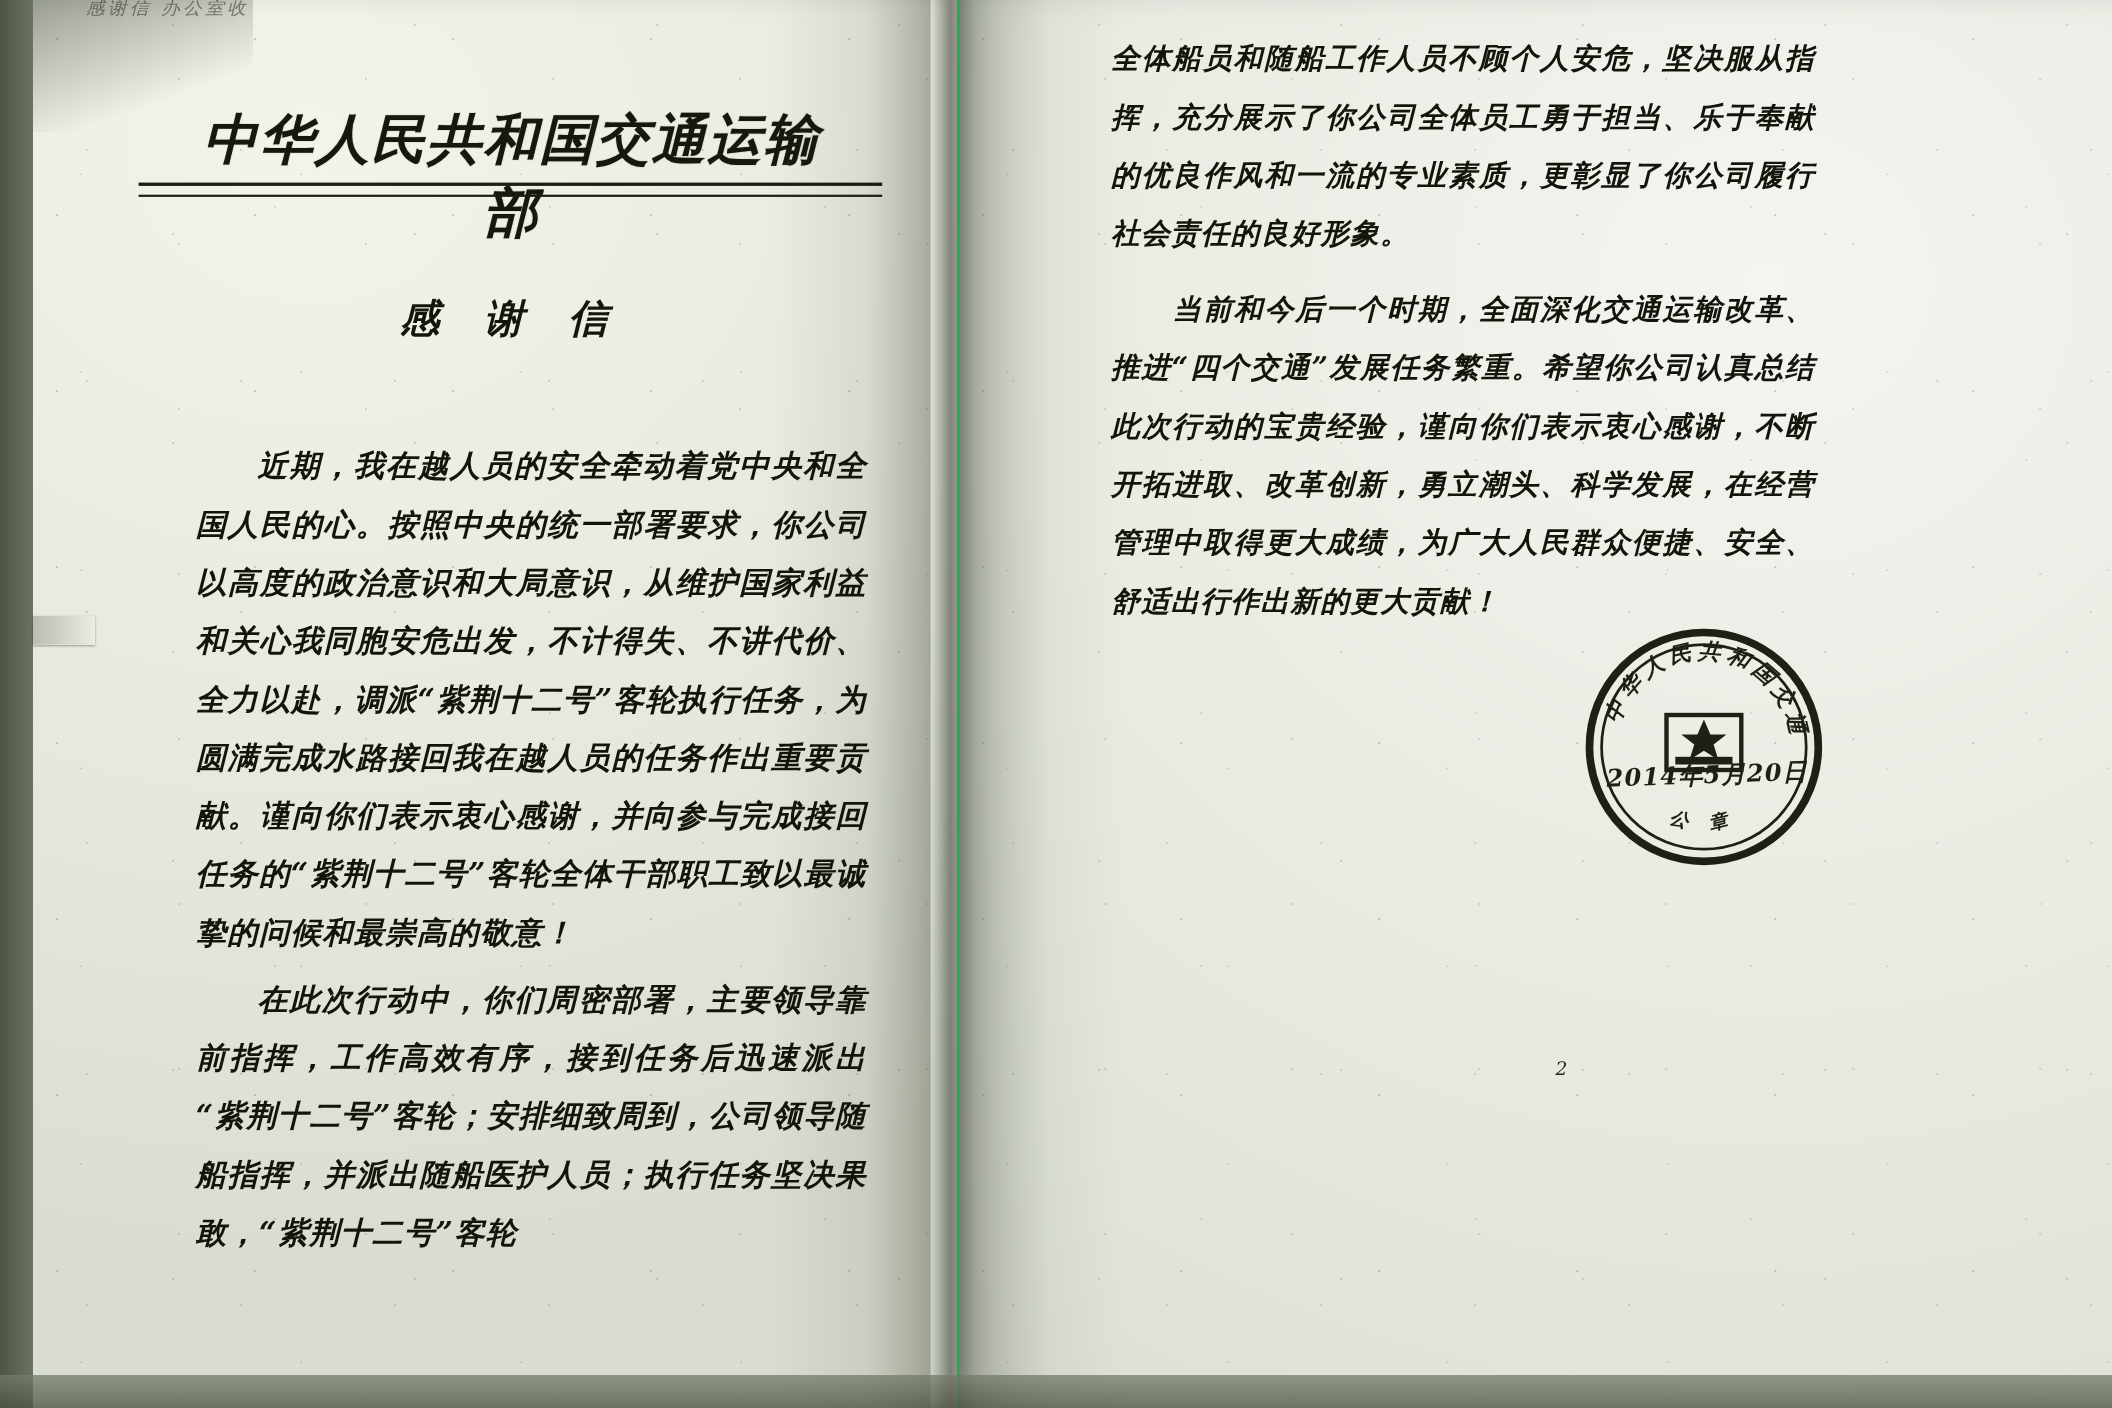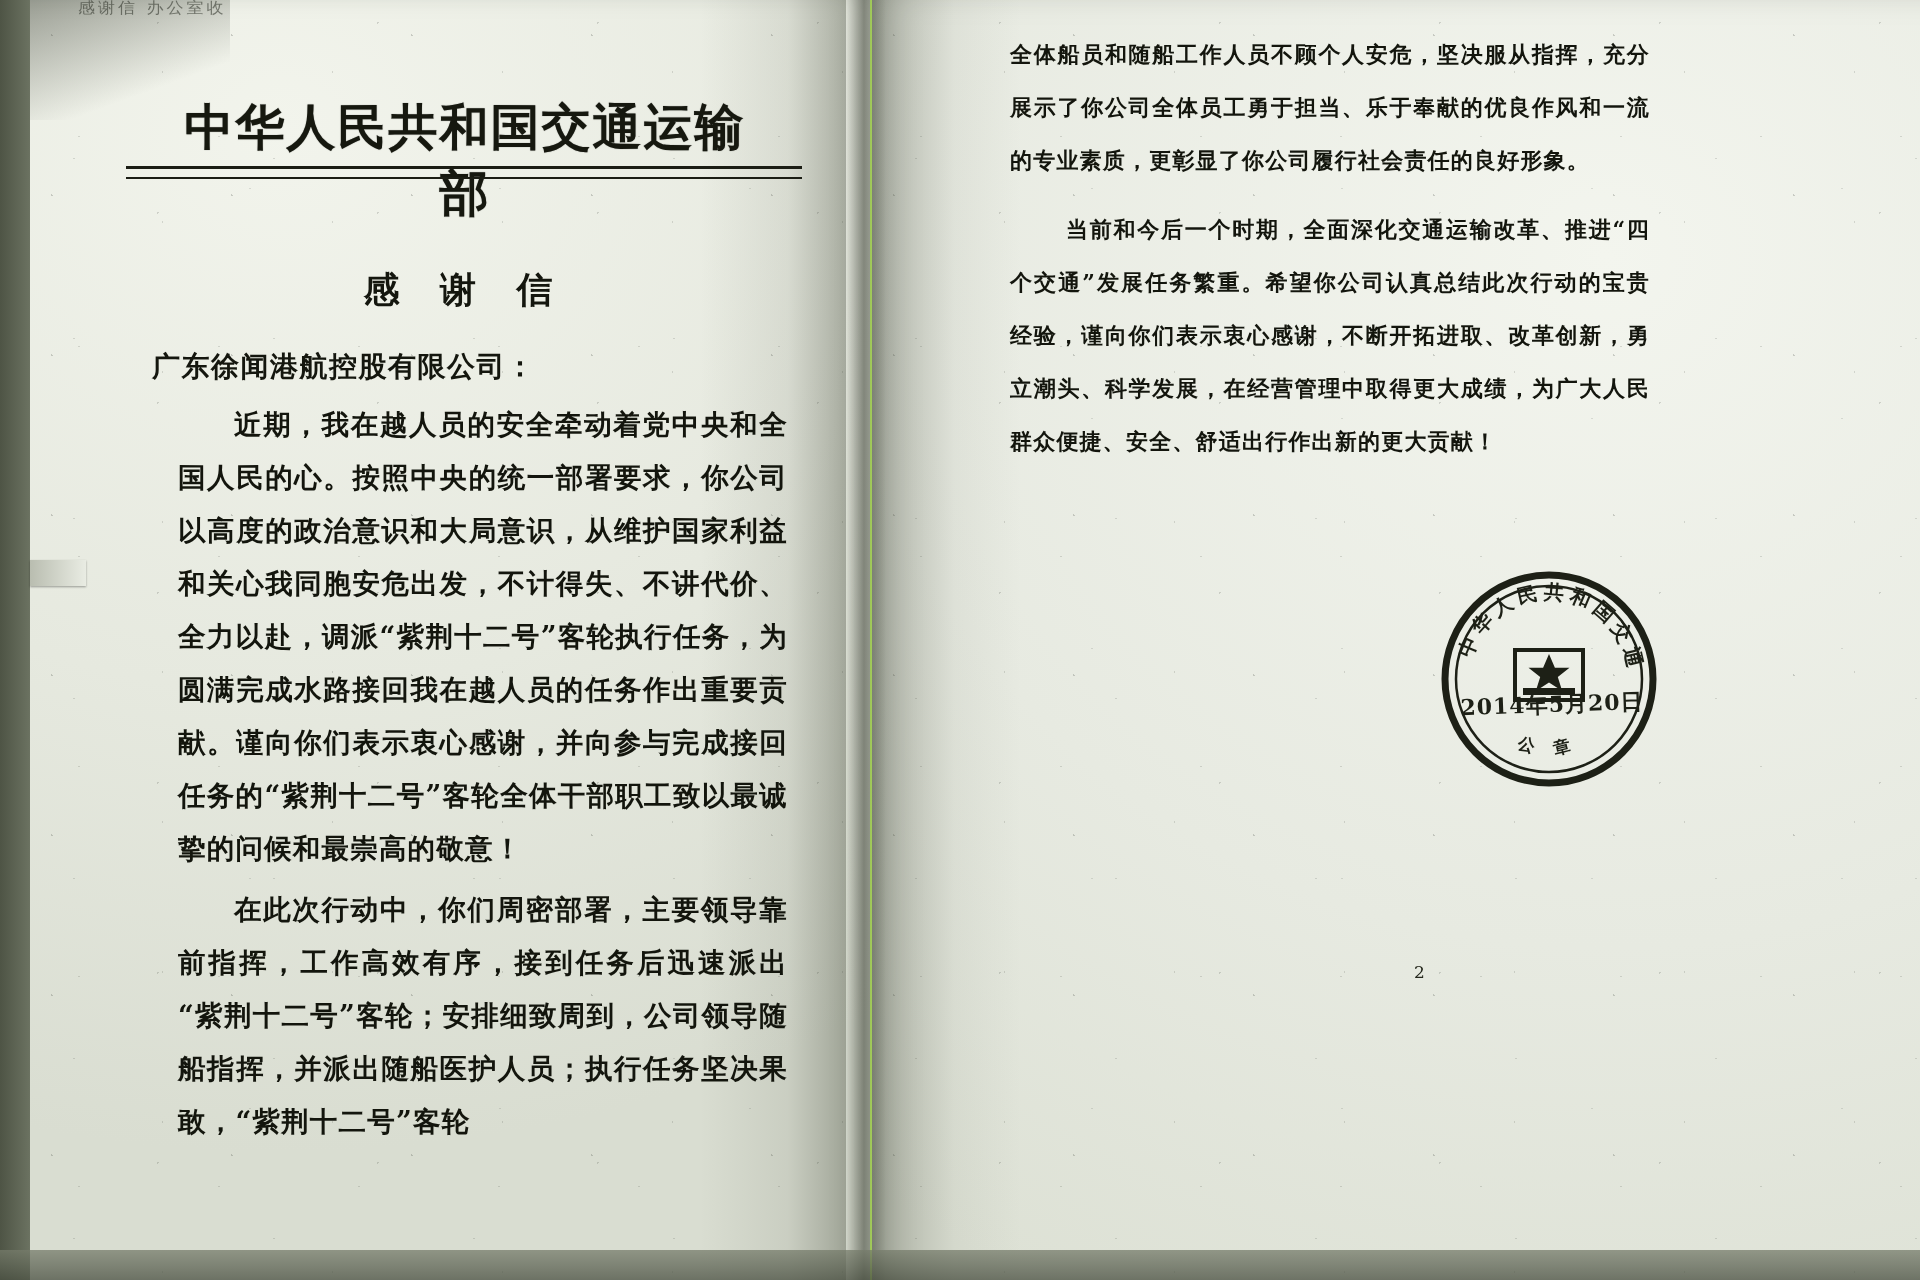--- a/index.html
+++ b/index.html
@@ -11,21 +11,22 @@
   body {
     width: 1920px;
     height: 1280px;
     overflow: hidden;
     font-family: "DejaVu Serif", serif;
   }
   #scene {
     position: relative;
     width: 1920px;
     height: 1280px;
-    background: #bef264;
+    background: #22c55e;
+    font-style: italic;
   }
   
   .bg-left {
     position: absolute;
     left: 0; top: 0;
     width: 48px; height: 1280px;
     background: linear-gradient(90deg, #4e5445 0%, #6a7160 60%, #8d9383 100%);
   }
   .bg-bottom {
     position: absolute;
@@ -168,21 +169,21 @@
     text-indent: 56px;
     text-align: justify;
   }
   
   .body-right {
     position: absolute;
     left: 1010px;
     top: 28px;
     width: 640px;
     color: #13150d;
-    font-size: 22px;
+    font-size: 26px;
     line-height: 53px;
     letter-spacing: 1.2px;
     font-weight: 600;
   }
   .body-right p {
     margin: 0 0 16px 0;
     text-indent: 56px;
     text-align: justify;
   }
   .body-right p.cont {
@@ -252,21 +253,20 @@
   <div class="curve-left"></div>
   <div class="curve-right"></div>
   <div class="corner-shadow"></div>
   <div class="edge-notch"></div>
 
   <div class="faint-stamp">感谢信 办公室收</div>
 
   <div class="doc-title">中华人民共和国交通运输部</div>
   <div class="rule-double"></div>
   <div class="letter-type">感 谢 信</div>
-  <div class="addressee">广东徐闻港航控股有限公司：</div>
 
   <div class="body-left">
     <p>近期，我在越人员的安全牵动着党中央和全国人民的心。按照中央的统一部署要求，你公司以高度的政治意识和大局意识，从维护国家利益和关心我同胞安危出发，不计得失、不讲代价、全力以赴，调派“紫荆十二号”客轮执行任务，为圆满完成水路接回我在越人员的任务作出重要贡献。谨向你们表示衷心感谢，并向参与完成接回任务的“紫荆十二号”客轮全体干部职工致以最诚挚的问候和最崇高的敬意！</p>
     <p>在此次行动中，你们周密部署，主要领导靠前指挥，工作高效有序，接到任务后迅速派出“紫荆十二号”客轮；安排细致周到，公司领导随船指挥，并派出随船医护人员；执行任务坚决果敢，“紫荆十二号”客轮</p>
   </div>
 
   <div class="body-right">
     <p class="cont">全体船员和随船工作人员不顾个人安危，坚决服从指挥，充分展示了你公司全体员工勇于担当、乐于奉献的优良作风和一流的专业素质，更彰显了你公司履行社会责任的良好形象。</p>
     <p>当前和今后一个时期，全面深化交通运输改革、推进“四个交通”发展任务繁重。希望你公司认真总结此次行动的宝贵经验，谨向你们表示衷心感谢，不断开拓进取、改革创新，勇立潮头、科学发展，在经营管理中取得更大成绩，为广大人民群众便捷、安全、舒适出行作出新的更大贡献！</p>
   </div>

